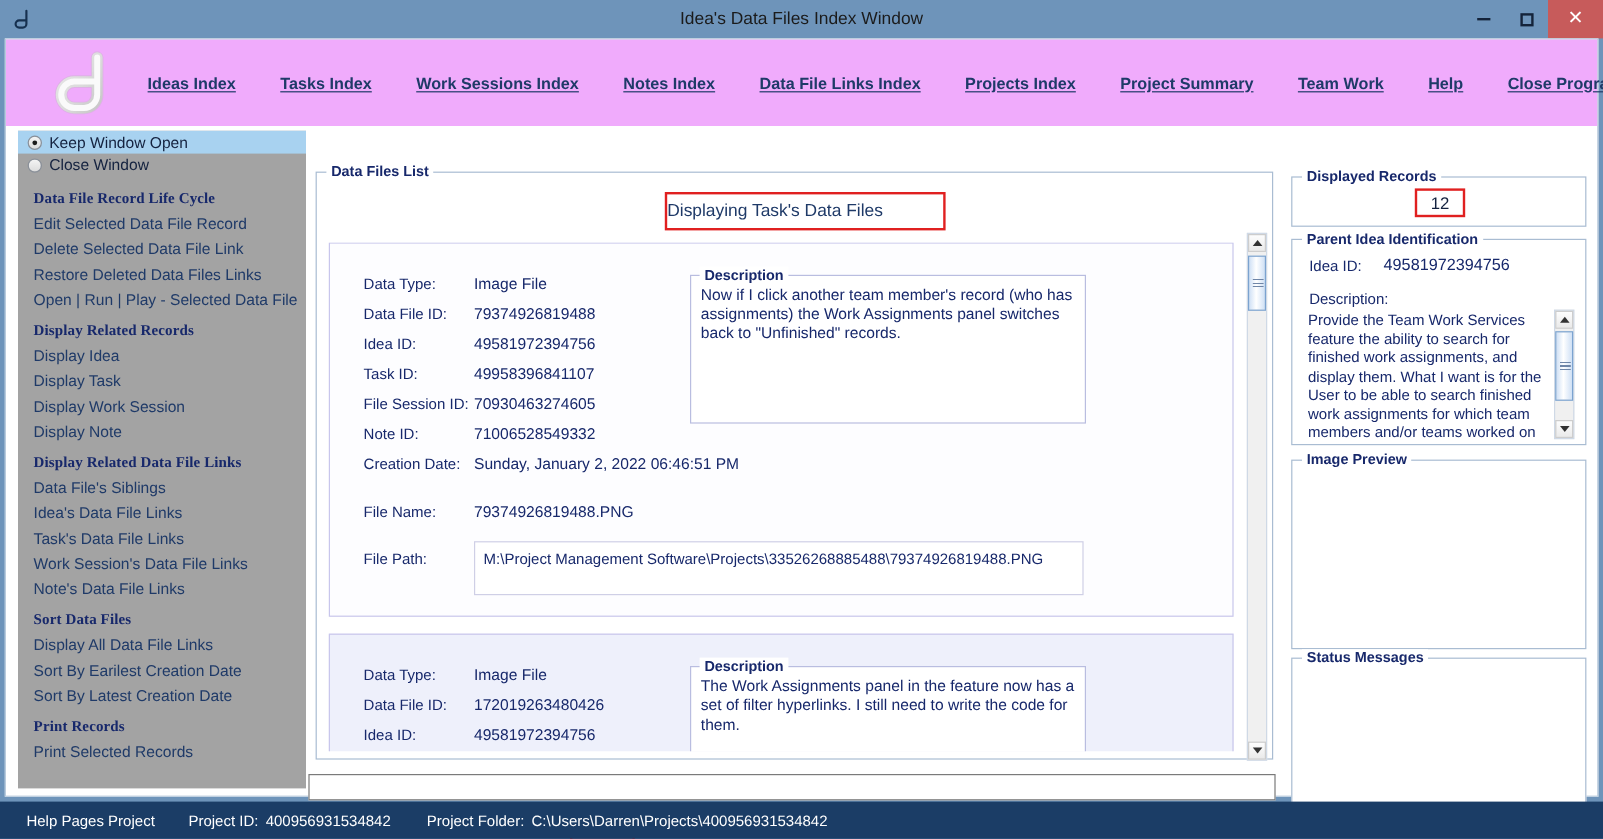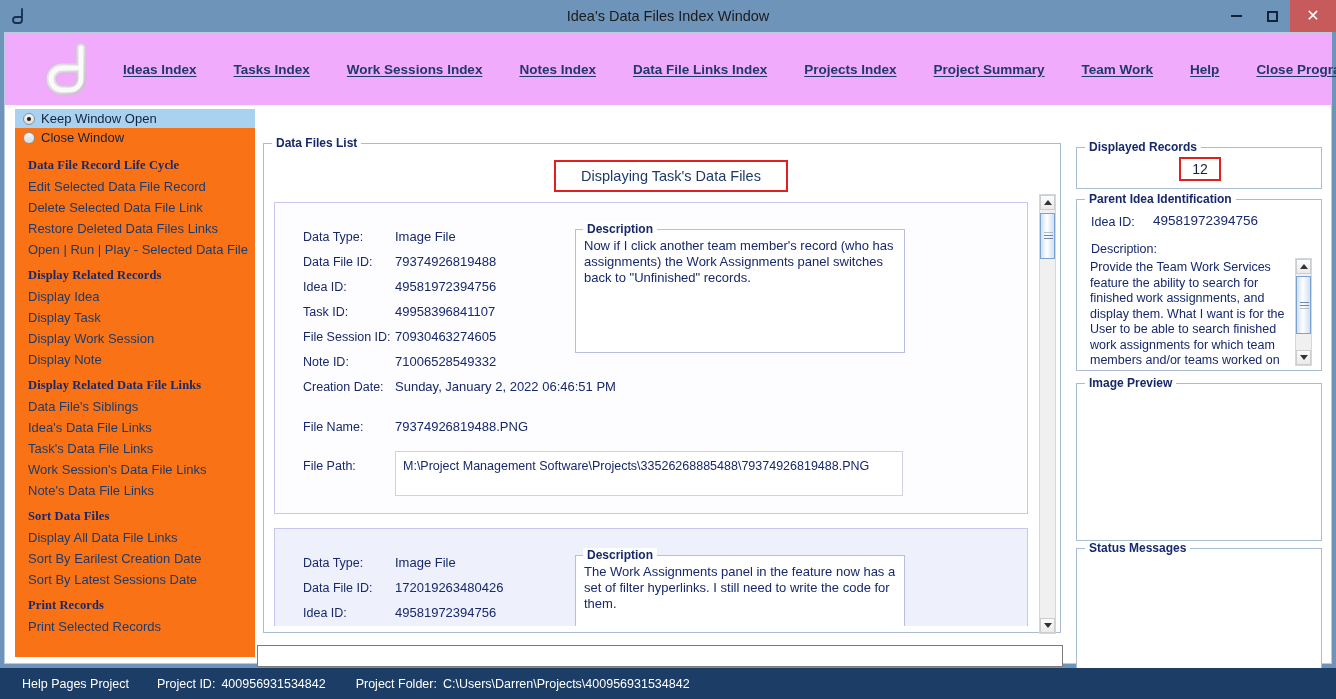--- a/index.html
+++ b/index.html
@@ -76,21 +76,21 @@
     text-underline-offset: 2px;
     margin-right: 37px;
     white-space: nowrap;
     cursor: pointer;
   }
 
   
   #sidebar {
     position: absolute; left: 10px; top: 76px;
     width: 240px; height: 548px;
-    background: #f97316;
+    background: #a3a3a3;
   }
   .radio-row {
     display: flex; align-items: center;
     height: 19px;
     padding-left: 8px;
     font-size: 13px;
     color: #14223f;
     cursor: pointer;
   }
   .radio-row.selected { background: #a8d2f0; }
@@ -139,21 +139,21 @@
     white-space: nowrap;
   }
 
   
   #datafiles-panel { left: 258px; top: 110px; width: 798px; height: 490px; }
   #displaying-banner {
     position: absolute; left: 290px; top: 16px;
     width: 234px; height: 32px;
     border: 2px solid #e02020;
     background: #ffffff;
-    display: flex; align-items: center; justify-content: center;
+    display: flex; align-items: center; justify-content: flex-start;
     font-size: 14.5px; color: #1f3a68;
   }
   #records-scrollarea {
     position: absolute; left: 8px; top: 58px;
     width: 782px; height: 424px;
     overflow: hidden;
   }
   .record-card {
     position: absolute; left: 2px;
     width: 754px;
@@ -375,21 +375,21 @@
       <div class="side-group">Display Related Data File Links</div>
       <div class="side-link">Data File's Siblings</div>
       <div class="side-link">Idea's Data File Links</div>
       <div class="side-link">Task's Data File Links</div>
       <div class="side-link">Work Session's Data File Links</div>
       <div class="side-link">Note's Data File Links</div>
 
       <div class="side-group">Sort Data Files</div>
       <div class="side-link">Display All Data File Links</div>
       <div class="side-link">Sort By Earilest Creation Date</div>
-      <div class="side-link">Sort By Latest Sessions Date</div>
+      <div class="side-link">Sort By Latest Creation Date</div>
 
       <div class="side-group">Print Records</div>
       <div class="side-link">Print Selected Records</div>
     </div>
 
     <div class="gbox" id="datafiles-panel">
       <div class="gbox-title">Data Files List</div>
 
       <div id="displaying-banner">
         <span>Displaying Task's Data Files</span>

